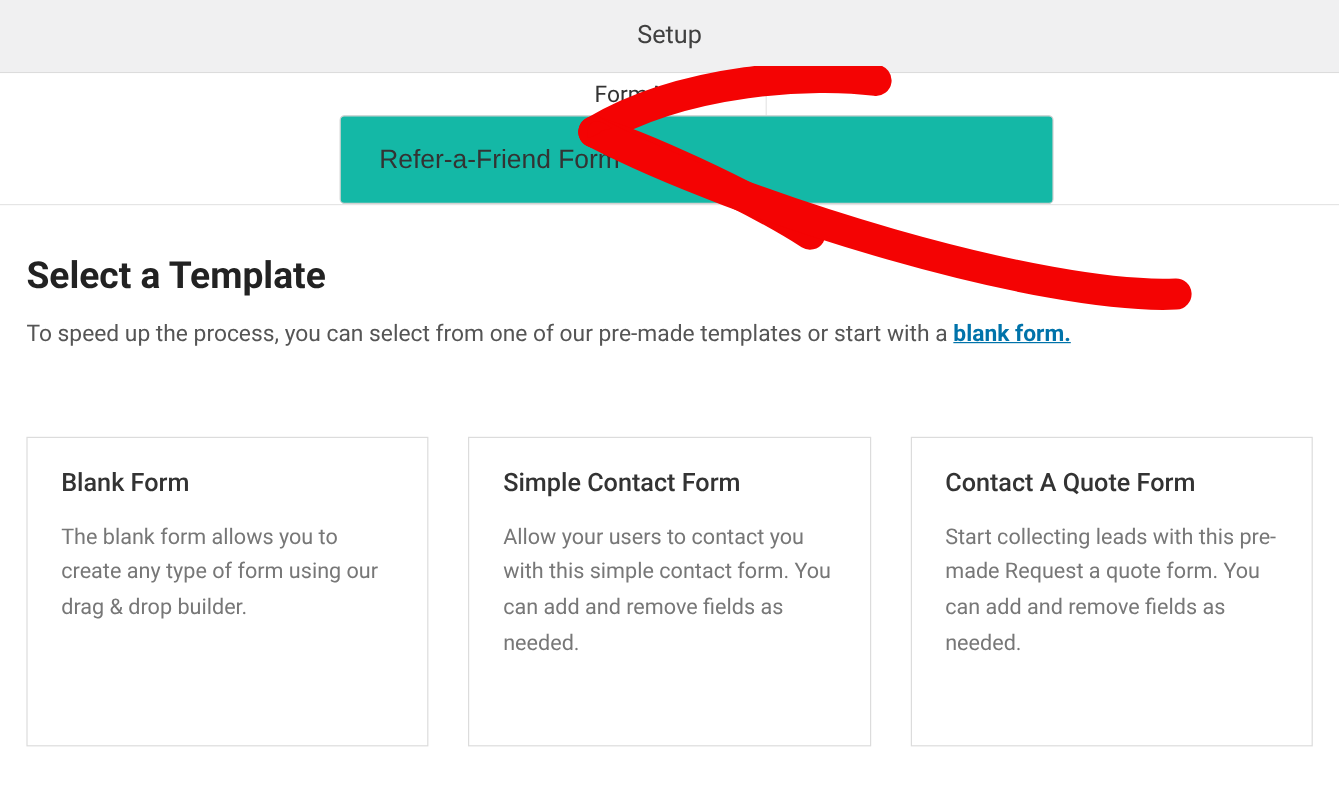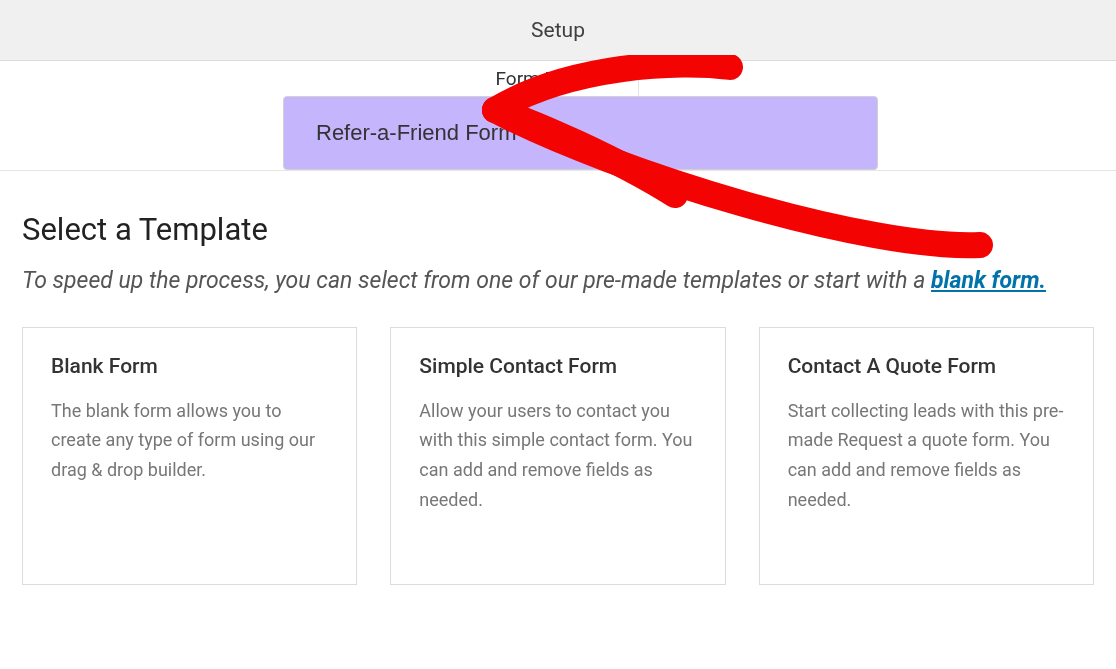--- a/index.html
+++ b/index.html
@@ -46,37 +46,36 @@
       padding-left: 45px;
     }
     .form-name-input {
       width: 595px;
       height: 74px;
       border: 1px solid #d1d1d1;
       border-radius: 4px;
       font-size: 22px;
       color: #333333;
       padding: 0 32px;
-      background: #c4b5fd;
+      background: #14b8a6;
     }
     .template-section {
       padding: 40px 22px 0 22px;
     }
     .template-heading {
       font-size: 31px;
-      font-weight: 400;
+      font-weight: 700;
       color: #222222;
       margin-bottom: 16px;
     }
     .template-subtext {
-      font-size: 23px;
+      font-size: 19px;
       color: #555555;
       line-height: 1.5;
-      margin-bottom: 28px;
-      font-style: italic;
+      margin-bottom: 71px;
     }
     .template-subtext a {
       color: #0073aa;
       font-weight: 700;
       text-decoration: underline;
     }
     .template-cards {
       display: flex;
       gap: 33px;
     }

